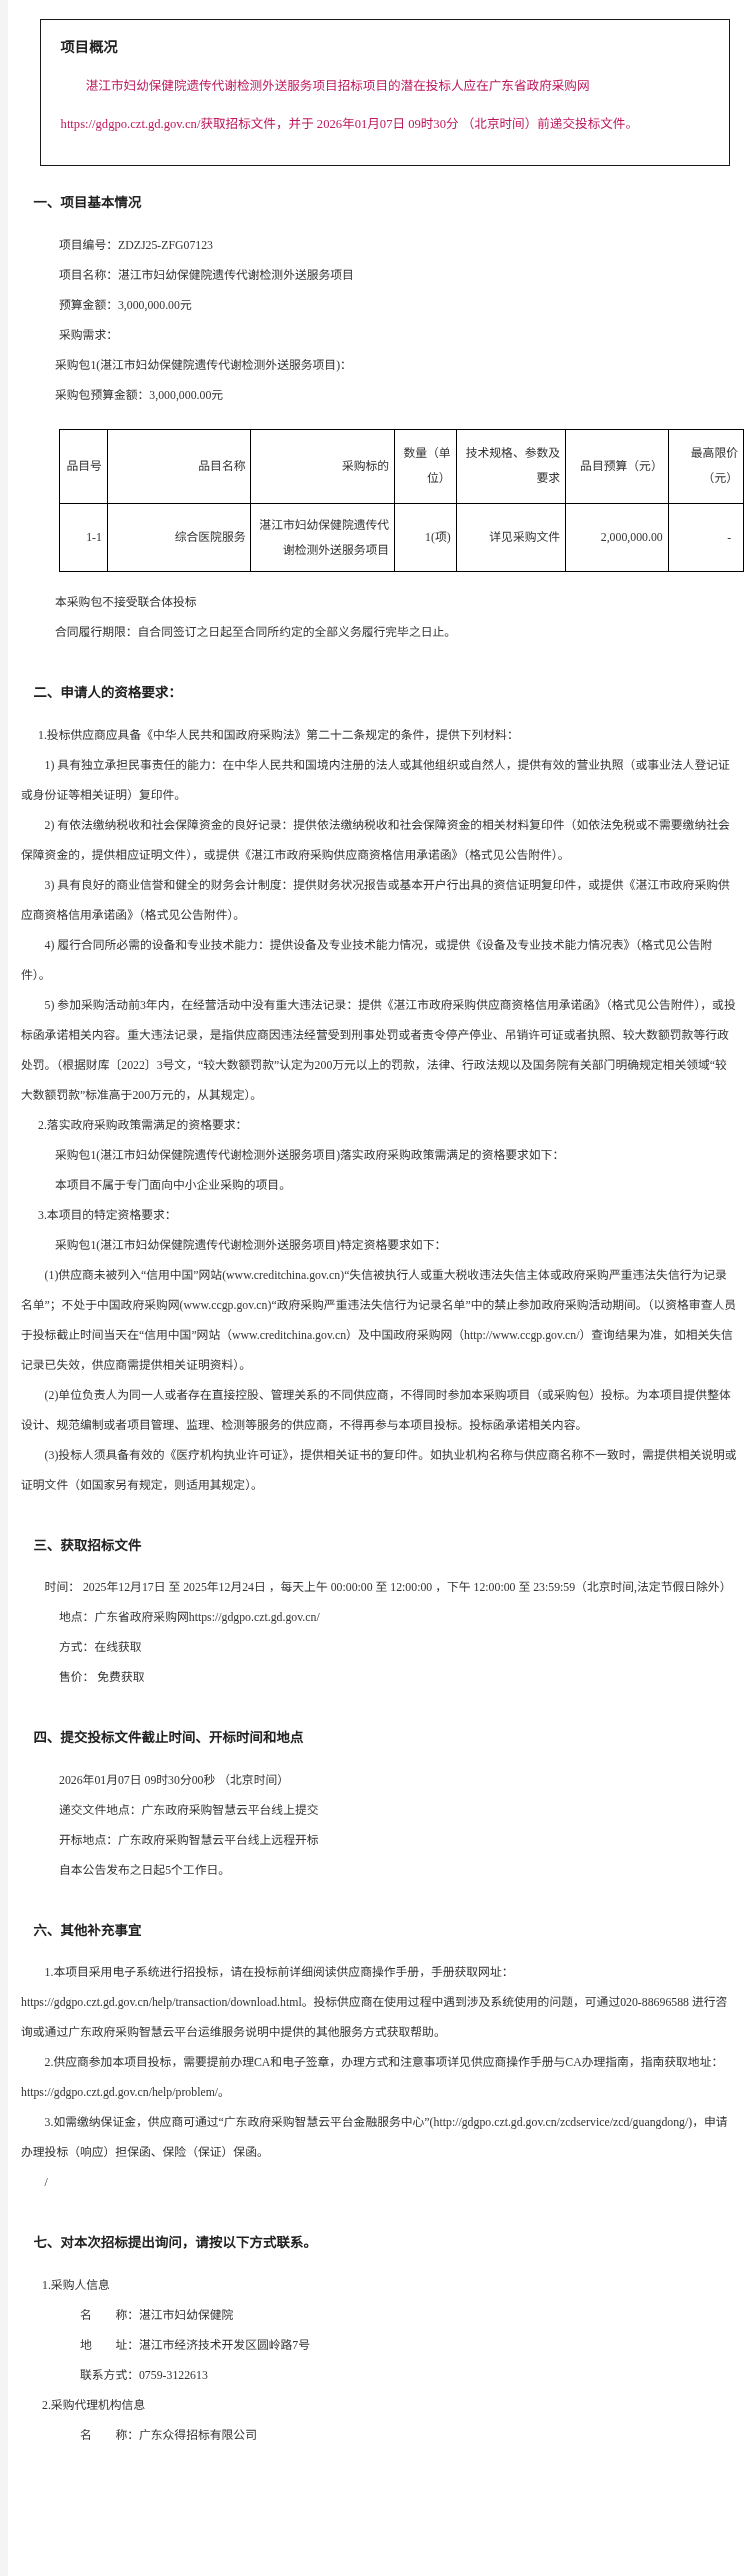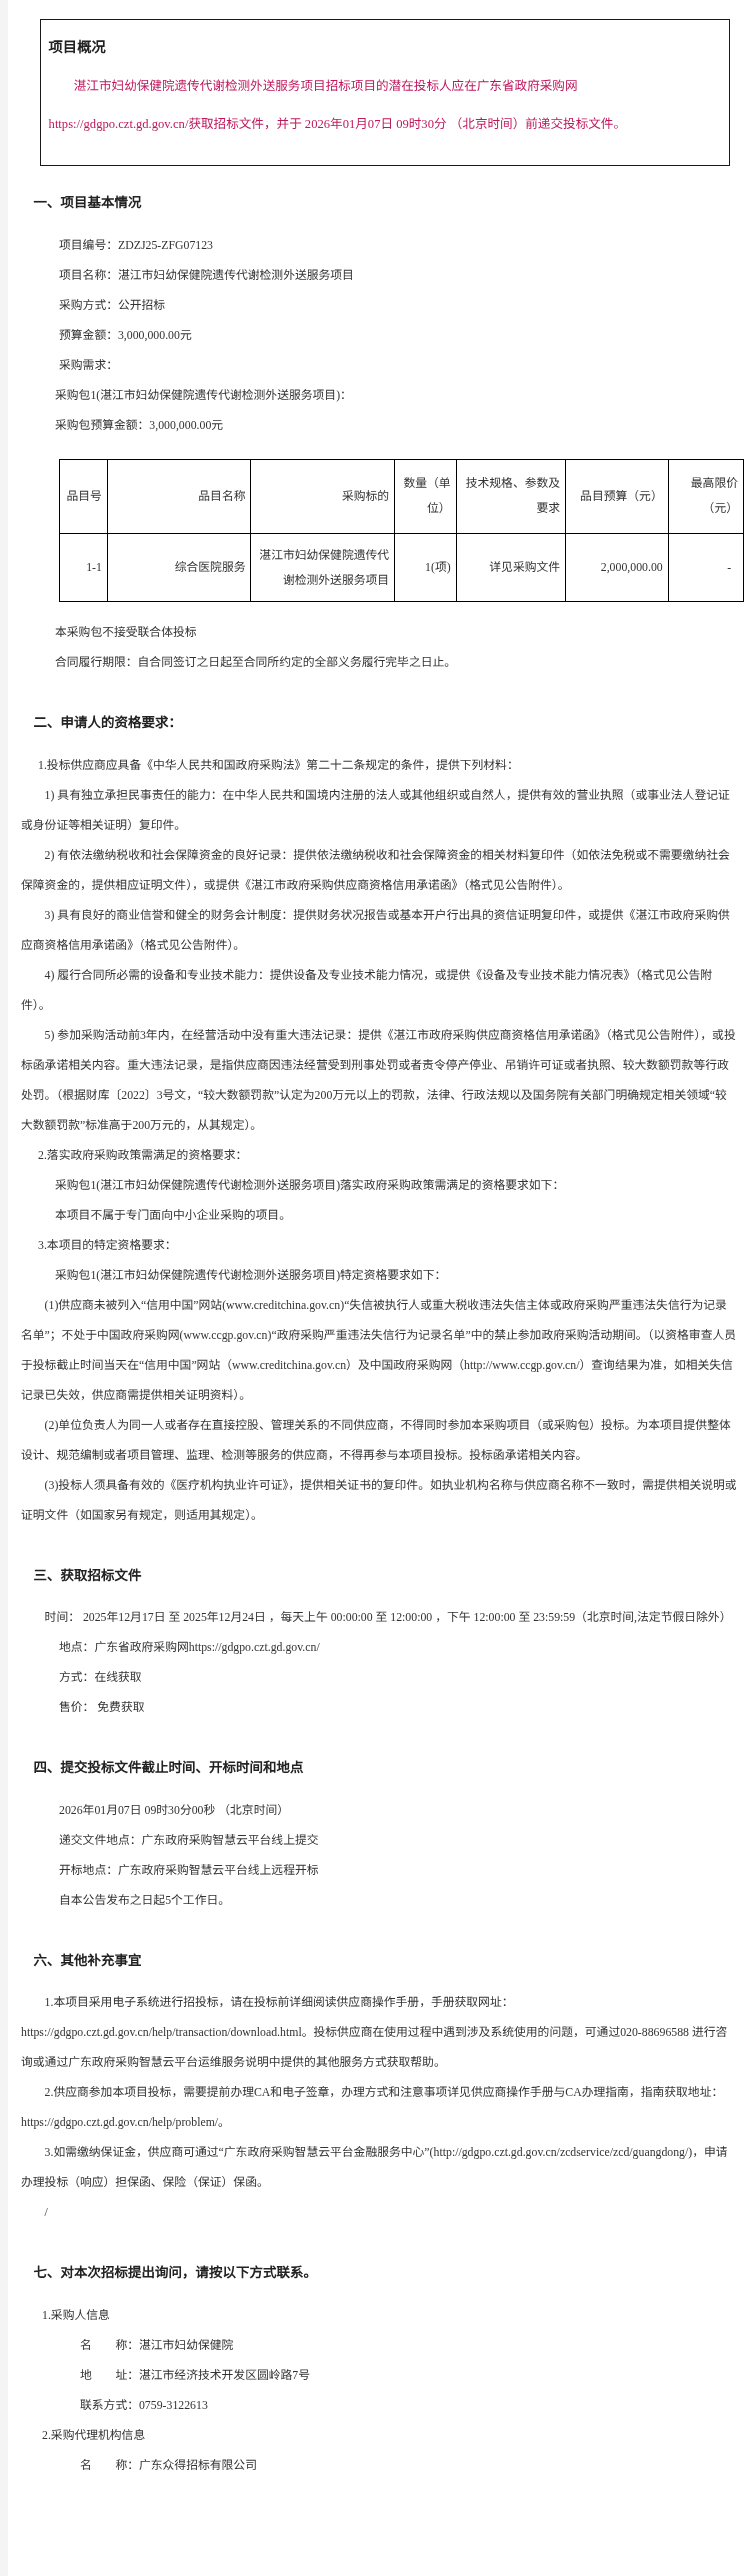--- a/index.html
+++ b/index.html
@@ -9,21 +9,21 @@
     font-family:"Liberation Serif","DejaVu Serif",serif;
     color:#333;
   }
   .content {
     margin-left:8.4px; width:745px; min-height:2576px;
     background:#ffffff; padding:18.6px 15px 34px 12.6px;
   }
   
   .overview-box {
     border:1.7px solid #1a1a1a; margin:0 8.4px 23.6px 18.6px;
-    padding:15px 20px 22px 8px;
+    padding:15px 20px 22px 20px;
   }
   .overview-box h2 { font-size:14.3px; font-weight:bold; color:#222; margin-bottom:11.8px; }
   .overview-box p { font-size:12.6px; line-height:38px; text-indent:2em; color:#be185d; }
   
   h3.sec {
     font-size:13.5px; font-weight:bold; color:#222;
     margin:34px 0 18.6px 12.6px;
   }
   h3.sec:first-of-type { margin-top:25px; }
   
@@ -53,21 +53,20 @@
 <div class="content">
 
   <div class="overview-box">
     <h2>项目概况</h2>
     <p>湛江市妇幼保健院遗传代谢检测外送服务项目招标项目的潜在投标人应在广东省政府采购网https://gdgpo.czt.gd.gov.cn/获取招标文件，并于 2026年01月07日 09时30分 （北京时间）前递交投标文件。</p>
   </div>
 
   <h3 class="sec">一、项目基本情况</h3>
   <p class="kv">项目编号：ZDZJ25-ZFG07123</p>
   <p class="kv">项目名称：湛江市妇幼保健院遗传代谢检测外送服务项目</p>
-  <p class="kv">采购方式：公开招标</p>
   <p class="kv">预算金额：3,000,000.00元</p>
   <p class="kv">采购需求：</p>
   <p class="p-sub">采购包1(湛江市妇幼保健院遗传代谢检测外送服务项目)：</p>
   <p class="p-sub">采购包预算金额：3,000,000.00元</p>
 
   <table class="items">
     <colgroup>
       <col style="width:7%">
         <col style="width:21%">
         <col style="width:21%">

